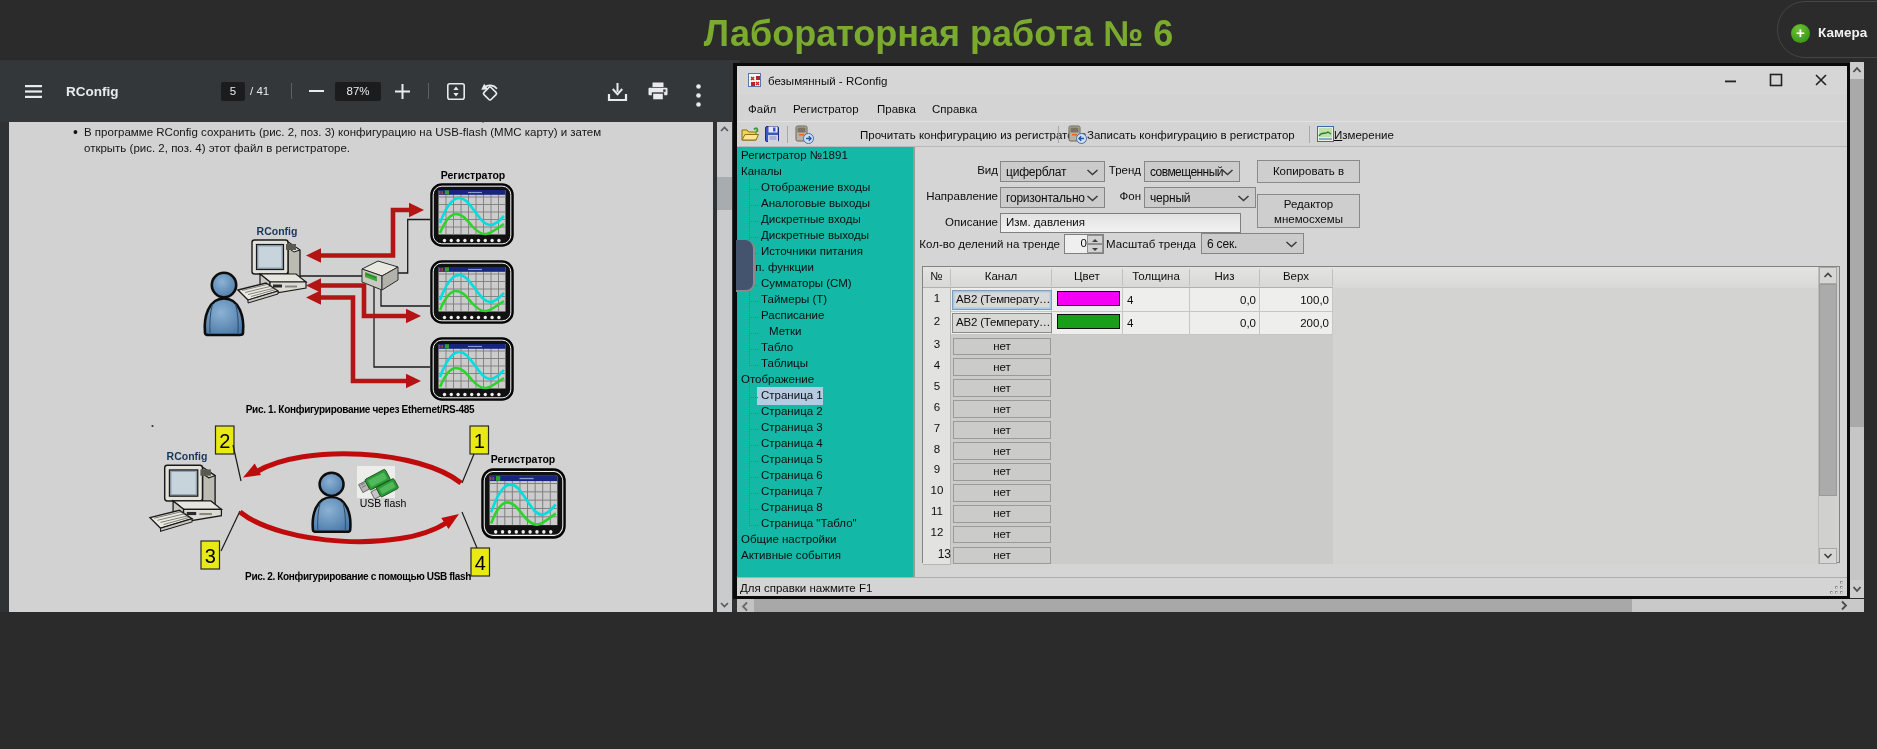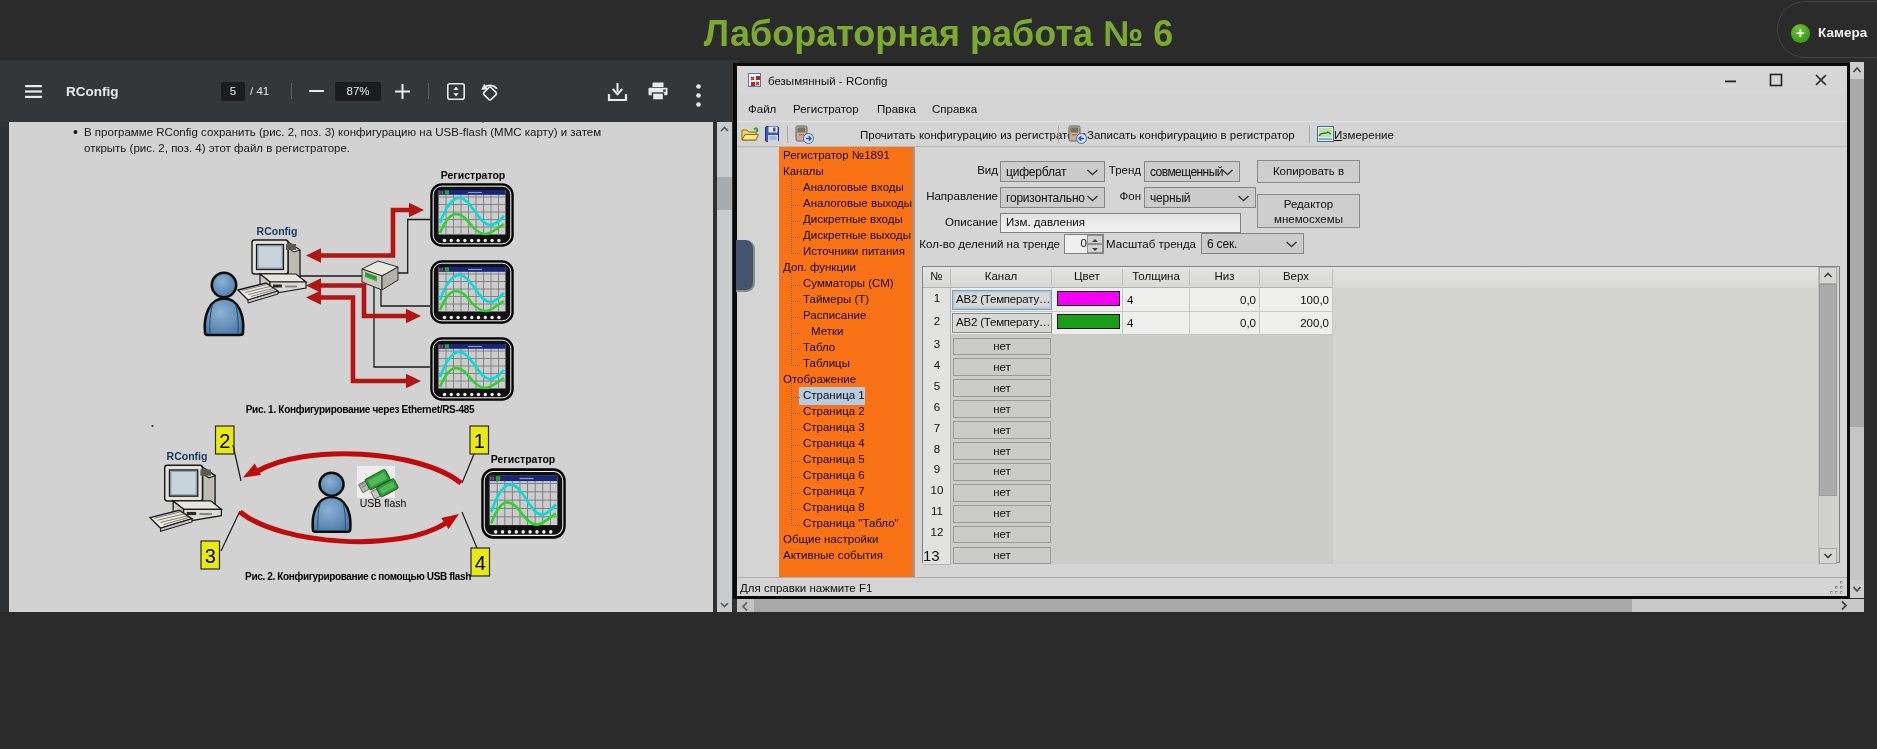--- a/index.html
+++ b/index.html
@@ -25,21 +25,21 @@
 #bullet-text { position:absolute; left:75px; top:2px; width:545px; font-size:11.5px; line-height:16px; color:#151515; }
 #bullet-text .b { position:absolute; left:-11px; top:0px; font-size:14px; }
 
 
 #win { left:733px; top:63px; width:1117px; height:536px; background:#0a0a0a;text-decoration:underline; }
 #winc { position:absolute; left:4px; top:3px; width:1110px; height:530px; background:#d4d4d4; }
 #titlebar { position:absolute; left:0; top:0; width:1110px; height:29px; background:#d6d6d6; }
 #menubar { position:absolute; left:0; top:29px; width:1110px; height:26px; background:#d4d4d4; }
 #toolbar { position:absolute; left:0; top:55px; width:1110px; height:26px; background:#d4d4d4; border-top:1px solid #e2e2e2; border-bottom:1px solid #b8b8b8; }
 .tsep { position:absolute; top:4px; width:1px; height:17px; background:#a9a9a9; }
-#tree { position:absolute; left:0; top:81px; width:176px; height:430px; background:#f97316;margin-left:42px; }
+#tree { position:absolute; left:0; top:81px; width:176px; height:430px; background:#14b8a6; }
 #treediv { position:absolute; left:176px; top:81px; width:2px; height:430px; background:#9a9a9a; }
 #form { position:absolute; left:178px; top:81px; width:932px; height:430px; background:#d5d5d5; }
 .ti { position:absolute; white-space:nowrap; font-size:11.5px; color:#0d0d0d; }
 .lbl { position:absolute; font-size:11.5px; color:#0d0d0d; text-align:right; white-space:nowrap; }
 .dd { position:absolute; background:#cbcbcb; border:1px solid #858585; letter-spacing:-0.2px; font-size:12px; color:#0d0d0d;padding-left:48px; }
 .dd span { position:absolute; left:5px; top:3px; right:16px; white-space:nowrap; overflow:hidden; }
 .dd svg { position:absolute; right:5px; top:7px; }
 .btn { position:absolute; background:#cecece; border:1px solid #8a8a8a; font-size:11.5px; color:#0d0d0d; text-align:center; }
 #statusbar { position:absolute; left:0; top:511px; width:1110px; height:19px; background:#d4d4d4; border-top:1px solid #aeaeae; }
 #tab-handle { left:736px; top:240px; width:19px; height:52px; background:#44536e; border-right:2px solid #8a8a8a; border-bottom:2px solid #8a8a8a; border-radius:0 9px 9px 0; }
@@ -325,21 +325,21 @@
       <div class="ti" style="left:597px;top:7px;"><u>И</u>змерение</div>
     </div>
     <div id="tree">
       <div style="position:absolute;left:20px;top:240px;width:66px;height:18px;background:#b4cbe2;"></div>
       <div style="position:absolute;left:12px;top:26px;height:79px;width:0;border-left:1px dotted #707070;"></div>
       <div style="position:absolute;left:12px;top:122px;height:95px;width:0;border-left:1px dotted #707070;"></div>
       <div style="position:absolute;left:12px;top:234px;height:143px;width:0;border-left:1px dotted #707070;"></div>
       <div class="ti" style="left:4px;top:2px;">Регистратор №1891</div>
       <div class="ti" style="left:4px;top:18px;">Каналы</div>
       <div style="position:absolute;left:12px;top:42px;width:9px;height:0;border-top:1px dotted #707070;"></div>
-      <div class="ti" style="left:24px;top:34px;">Аналоговые входы</div>
+      <div class="ti" style="left:24px;top:34px;">Отображение входы</div>
       <div style="position:absolute;left:12px;top:58px;width:9px;height:0;border-top:1px dotted #707070;"></div>
       <div class="ti" style="left:24px;top:50px;">Аналоговые выходы</div>
       <div style="position:absolute;left:12px;top:74px;width:9px;height:0;border-top:1px dotted #707070;"></div>
       <div class="ti" style="left:24px;top:66px;">Дискретные входы</div>
       <div style="position:absolute;left:12px;top:90px;width:9px;height:0;border-top:1px dotted #707070;"></div>
       <div class="ti" style="left:24px;top:82px;">Дискретные выходы</div>
       <div style="position:absolute;left:12px;top:106px;width:9px;height:0;border-top:1px dotted #707070;"></div>
       <div class="ti" style="left:24px;top:98px;">Источники питания</div>
       <div class="ti" style="left:4px;top:114px;">Доп. функции</div>
       <div style="position:absolute;left:12px;top:138px;width:9px;height:0;border-top:1px dotted #707070;"></div>
@@ -464,21 +464,21 @@
       <div style="position:absolute;left:0;top:71.0px;width:28px;font-size:11.5px;color:#0d0d0d;text-align:center;">3</div>
       <div style="position:absolute;left:0;top:91.9px;width:28px;font-size:11.5px;color:#0d0d0d;text-align:center;">4</div>
       <div style="position:absolute;left:0;top:112.8px;width:28px;font-size:11.5px;color:#0d0d0d;text-align:center;">5</div>
       <div style="position:absolute;left:0;top:133.7px;width:28px;font-size:11.5px;color:#0d0d0d;text-align:center;">6</div>
       <div style="position:absolute;left:0;top:154.6px;width:28px;font-size:11.5px;color:#0d0d0d;text-align:center;">7</div>
       <div style="position:absolute;left:0;top:175.5px;width:28px;font-size:11.5px;color:#0d0d0d;text-align:center;">8</div>
       <div style="position:absolute;left:0;top:196.4px;width:28px;font-size:11.5px;color:#0d0d0d;text-align:center;">9</div>
       <div style="position:absolute;left:0;top:217.3px;width:28px;font-size:11.5px;color:#0d0d0d;text-align:center;">10</div>
       <div style="position:absolute;left:0;top:238.2px;width:28px;font-size:11.5px;color:#0d0d0d;text-align:center;">11</div>
       <div style="position:absolute;left:0;top:259.1px;width:28px;font-size:11.5px;color:#0d0d0d;text-align:center;">12</div>
-      <div style="position:absolute;left:0;top:280.0px;width:28px;font-size:15px;color:#0d0d0d;text-align:left;">13</div>
+      <div style="position:absolute;left:0;top:280.0px;width:28px;font-size:12px;color:#0d0d0d;text-align:right;">13</div>
       <div style="position:absolute;left:29px;top:22.5px;width:100px;height:20.5px;background:#d8d8d6;border:1px solid #7f9db9;box-shadow:0 0 0 1.5px #a8c8e4 inset;font-size:11.5px;color:#0d0d0d;padding:2px 0 0 3px;letter-spacing:-0.2px;white-space:nowrap;overflow:hidden;">АВ2 (Температу…</div>
       <div style="position:absolute;left:29px;top:45.5px;width:100px;height:20.5px;background:#d8d8d6;border:1px solid #8a8a8a;font-size:11.5px;color:#0d0d0d;padding:2px 0 0 3px;letter-spacing:-0.2px;white-space:nowrap;overflow:hidden;">АВ2 (Температу…</div>
       <div style="position:absolute;left:134px;top:23.5px;width:63px;height:15.5px;background:#f400f4;border:1px solid #101010;"></div>
       <div style="position:absolute;left:134px;top:46.5px;width:63px;height:15.5px;background:#189e18;border:1px solid #101010;"></div>
       <div style="position:absolute;left:204px;top:27px;font-size:11.5px;color:#0d0d0d;">4</div>
       <div style="position:absolute;left:204px;top:50px;font-size:11.5px;color:#0d0d0d;">4</div>
       <div style="position:absolute;left:267px;top:27px;width:66px;font-size:11.5px;color:#0d0d0d;text-align:right;">0,0</div>
       <div style="position:absolute;left:267px;top:50px;width:66px;font-size:11.5px;color:#0d0d0d;text-align:right;">0,0</div>
       <div style="position:absolute;left:337px;top:27px;width:69px;font-size:11.5px;color:#0d0d0d;text-align:right;">100,0</div>
       <div style="position:absolute;left:337px;top:50px;width:69px;font-size:11.5px;color:#0d0d0d;text-align:right;">200,0</div>

